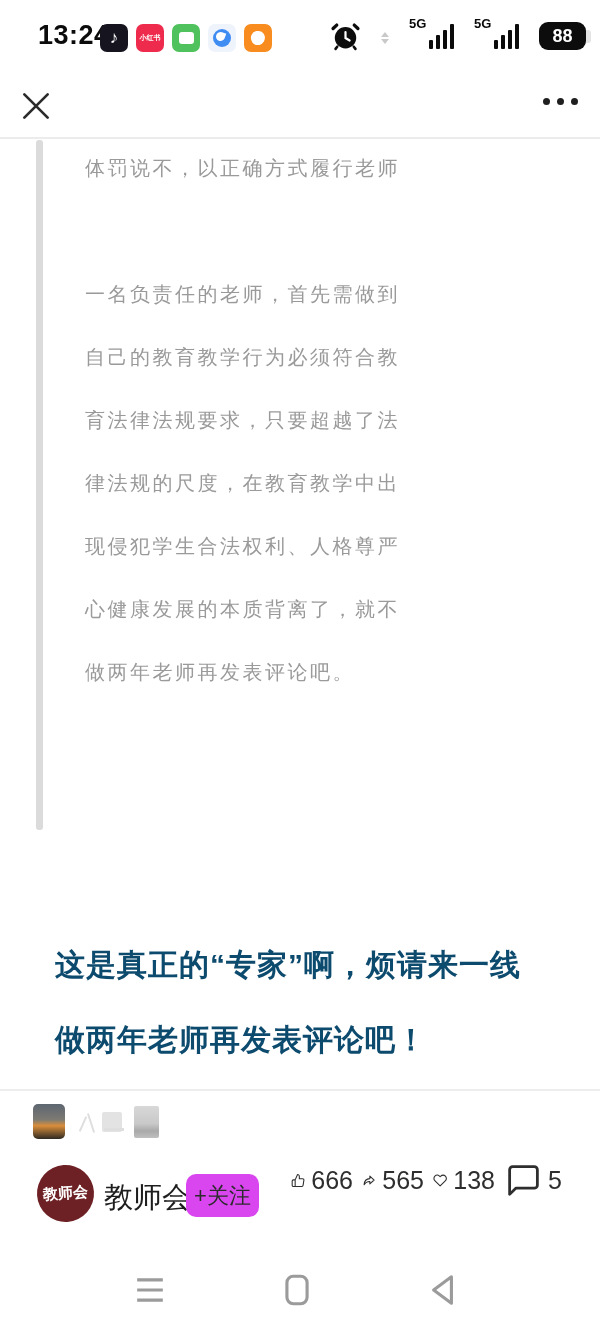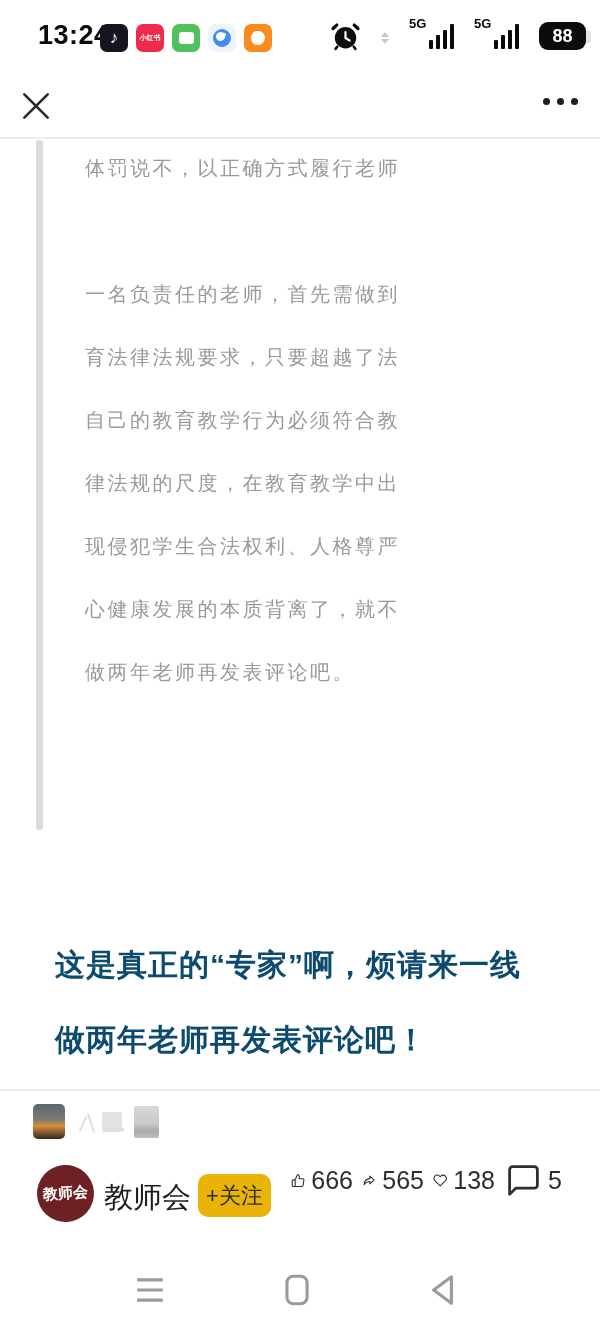--- a/index.html
+++ b/index.html
@@ -60,21 +60,21 @@
   .mini-marks .m3{left:22px;top:2px;width:20px;height:20px;background:#e3e3e3;border-radius:2px;}
   .mini-marks .m4{left:24px;top:18px;width:20px;height:3px;}
   .mini-square{left:134px;top:1106px;width:25px;height:32px;border-radius:2px;
     background:linear-gradient(180deg,#d8d8d8 0%,#c9c9c9 55%,#a9a9a9 78%,#bfbfbf 100%);}
 
   
   .avatar{left:37px;top:1165px;width:57px;height:57px;border-radius:50%;background:#6e2124;
     display:flex;align-items:center;justify-content:center;color:#fff;font-size:15px;font-weight:700;
     letter-spacing:0;transform:rotate(-4deg);}
   .author-name{left:104px;top:1178px;font-size:29px;color:#1d1d1d;}
-  .follow-btn{left:198px;top:1174px;width:73px;height:43px;background:#eab308;border-radius:10px;
+  .follow-btn{left:186px;top:1174px;width:73px;height:43px;background:#d946ef;border-radius:10px;
     display:flex;align-items:center;justify-content:center;font-size:22px;color:#2b2b2b;border:none;}
   .action{top:1162px;width:62px;display:flex;flex-direction:row;align-items:center;gap:6px;}
   .act-icon{width:37px;height:37px;}
   .act-icon path{fill:none;stroke:#2e2e2e;stroke-width:1.8;stroke-linejoin:round;stroke-linecap:round;}
   .act-count{font-size:25px;color:#2e2e2e;}
 
   
   .nav-ic{top:1268px;width:44px;height:44px;}
   .nav-ic *{stroke:#9b9b9b;fill:none;stroke-width:1.7;}
 </style>
@@ -147,22 +147,22 @@
       <i></i>
       <i></i>
     </div>
 
   <div class="abs content-divider"></div>
   <div class="abs quote-bar"></div>
   <div class="abs quote-text">
     <div class="q-line">体罚说不，以正确方式履行老师</div>
     <div class="q-gap"></div>
     <div class="q-line">一名负责任的老师，首先需做到</div>
+    <div class="q-line">自己的教育教学行为必须符合教</div>
     <div class="q-line">育法律法规要求，只要超越了法</div>
-    <div class="q-line">自己的教育教学行为必须符合教</div>
     <div class="q-line">律法规的尺度，在教育教学中出</div>
     <div class="q-line">现侵犯学生合法权利、人格尊严</div>
     <div class="q-line">心健康发展的本质背离了，就不</div>
     <div class="q-line">做两年老师再发表评论吧。</div>
   </div>
 
   <div class="abs commentary">
     <div class="c-line">这是真正的“专家”啊，烦请来一线</div>
     <div class="c-line">做两年老师再发表评论吧！</div>
   </div>

